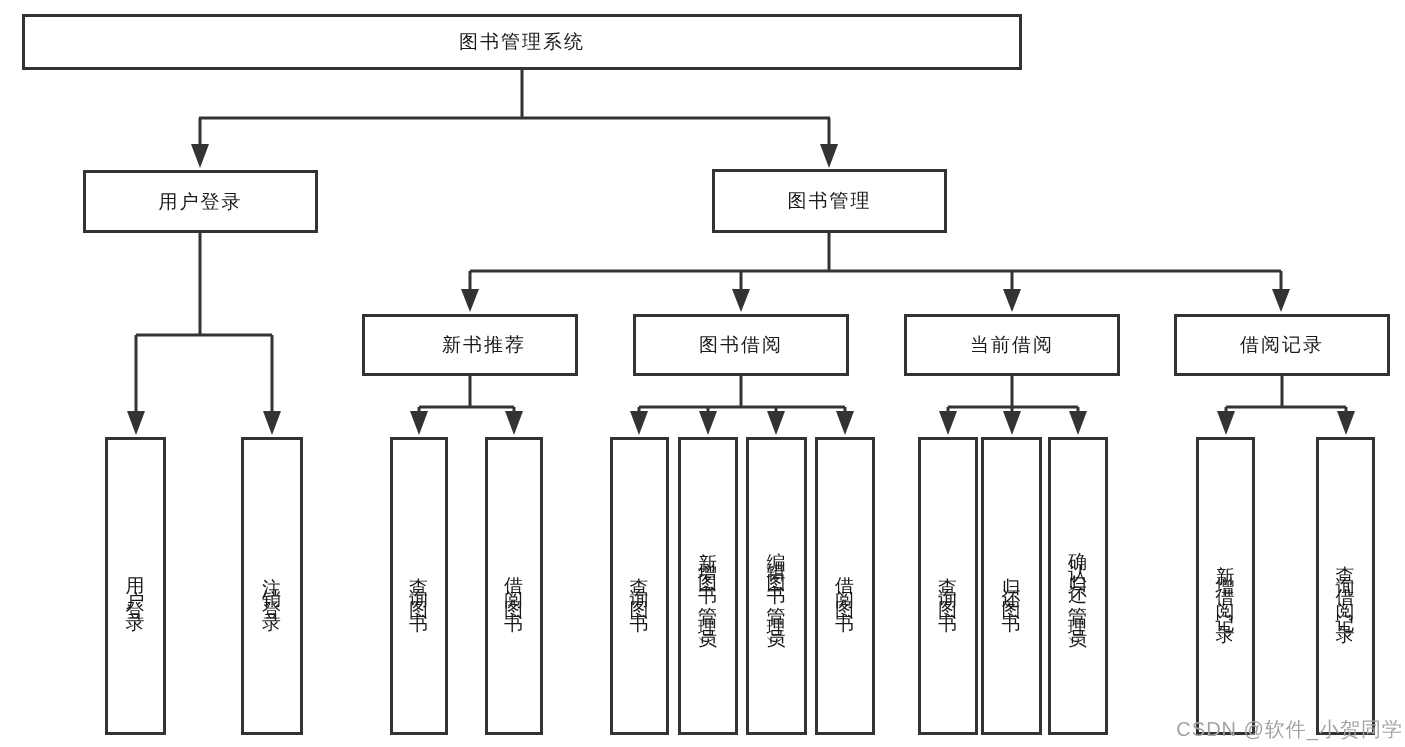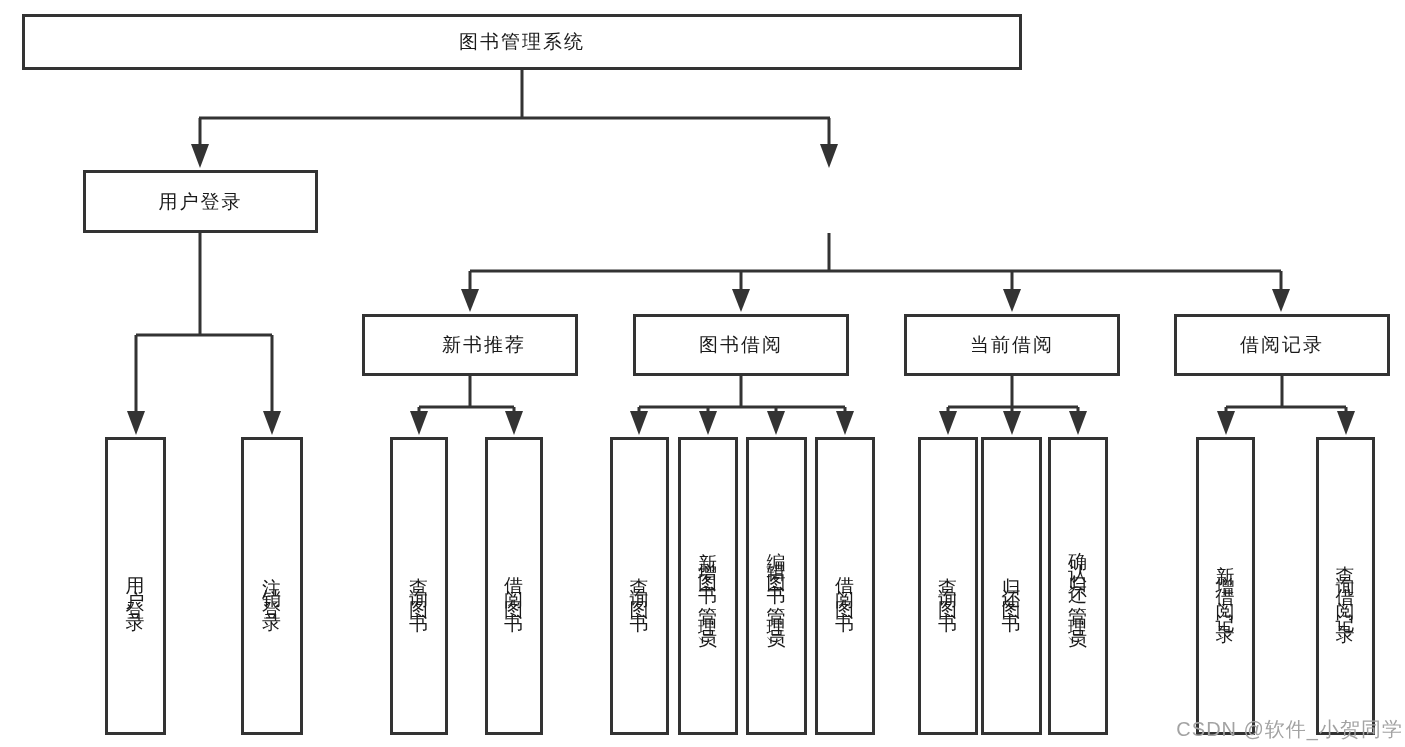--- a/index.html
+++ b/index.html
@@ -111,20 +111,23 @@
     </g>
   </svg>
 
   <div class="box" style="left:22px; top:14px; width:1000px; height:56px;">
     <span class="h-label">图书管理系统</span>
   </div>
 
   <div class="box" style="left:83px; top:170px; width:235px; height:63px;">
     <span class="h-label">用户登录</span>
   </div>
+  <div class="box" style="left:712px; top:169px; width:235px; height:64px;">
+    <span class="h-label">图书管理</span>
+  </div>
 
   <div class="box" style="left:362px; top:314px; width:216px; height:62px;padding-left:28px;">
     <span class="h-label">新书推荐</span>
   </div>
   <div class="box" style="left:633px; top:314px; width:216px; height:62px;">
     <span class="h-label">图书借阅</span>
   </div>
   <div class="box" style="left:904px; top:314px; width:216px; height:62px;">
     <span class="h-label">当前借阅</span>
   </div>

